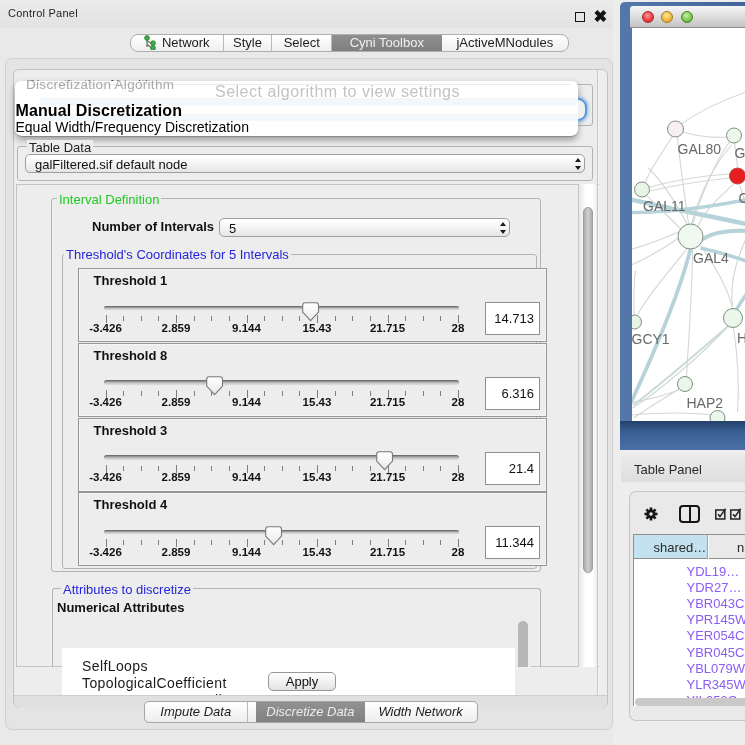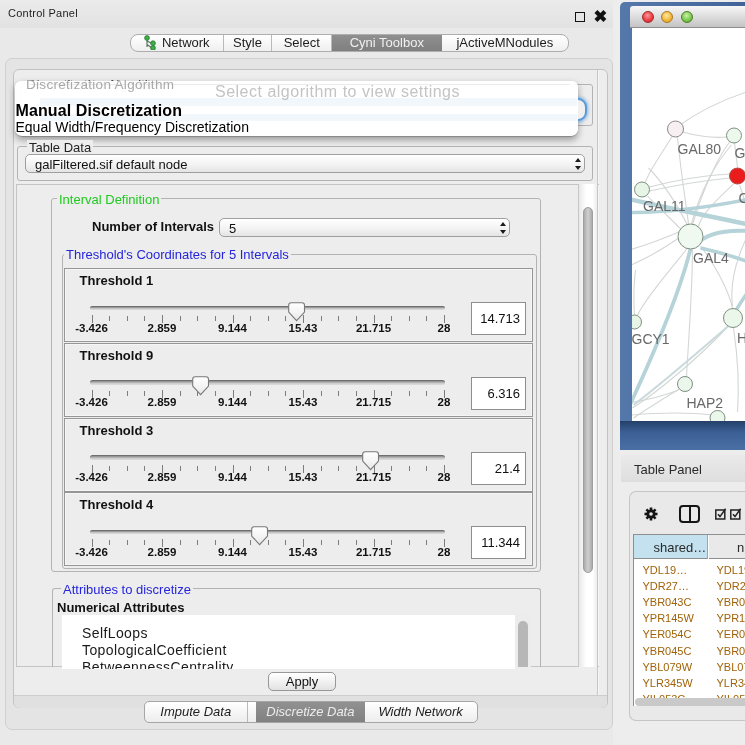--- a/index.html
+++ b/index.html
@@ -32,41 +32,41 @@
   background:linear-gradient(90deg,#ababab,#cfcfcf 50%,#ababab); border:1px solid #9e9e9e; }
 
 .combo { position:absolute; height:19px; border:1px solid #9f9f9f; border-radius:5px;
   background:linear-gradient(#ffffff,#f2f2f2 60%,#e4e4e4); font-size:13px; color:#111; }
 .combo .ctext { position:absolute; left:9px; top:2px; }
 .arrows { position:absolute; width:8px; height:13px; }
 .arrows i { position:absolute; left:0.5px; width:0; height:0; border-left:3.5px solid transparent; border-right:3.5px solid transparent; }
 .arrows .up { top:0.5px; border-bottom:4.5px solid #1a1a1a; }
 .arrows .dn { bottom:0.5px; border-top:4.5px solid #1a1a1a; }
 
-.tbox { position:absolute; left:64px; width:469px; height:74px; border:1px solid #969696;
+.tbox { position:absolute; left:78px; width:469px; height:74px; border:1px solid #969696;
   box-shadow:inset 0 0 0 1px #f5f5f5; background:#ededed; }
 .tbox-title { position:absolute; left:14.5px; top:4px; font-size:13px; font-weight:bold; color:#111; }
 .groove { position:absolute; left:24.5px; width:355px; height:4.5px; border-radius:2.5px;
   background:linear-gradient(#868686,#c9c9c9 55%,#dedede); border-top:1px solid #6f6f6f; }
 .thumb { position:absolute; top:32.5px; }
 .tick { position:absolute; width:1px; background:#7d7d7d; }
 .tick.maj { top:46px; height:8px; }
 .tick.min { top:47px; height:5px; }
 .tlab { position:absolute; top:52.5px; width:70px; text-align:center; font-size:11.5px; font-weight:bold; color:#111; }
 .vfield { position:absolute; left:406px; top:33px; width:55px; height:33px; background:#fff;
   border:1px solid #8e8e8e; font-size:13px; color:#111; text-align:right; line-height:31px; padding-right:5px; }
 
 #popup { left:15px; top:80.5px; width:562.5px; height:56px; background:rgba(255,255,255,0.97);
   border-radius:6px 6px 7px 7px; border-bottom:1.5px solid #8a8a8a;
   box-shadow:0 3px 7px rgba(0,0,0,0.35); }
 .stripe { position:absolute; left:25px; width:537px; height:7.5px; background:rgba(185,208,233,0.18); }
 #popup .it1 { position:absolute; left:0.5px; top:21px; font-size:16px; letter-spacing:0.1px; font-weight:bold; color:#000; }
 #popup .it2 { position:absolute; left:0.5px; top:38px; font-size:14px; color:#000; }
 
-#attrlist { left:62px; top:615px; width:453px; height:54px; background:#fff; overflow:hidden;
+#attrlist { left:62px; top:648px; width:453px; height:54px; background:#fff; overflow:hidden;
   font-size:14px; letter-spacing:0.4px; color:#1a1a1a; }
 #attrlist div { position:absolute; left:20px; }
 #alscroll { left:515px; top:613px; width:16px; height:54px; background:#ececec; }
 #althumb { left:518px; top:621px; width:10px; height:46px; background:#b7b7b7; border-radius:5px 5px 0 0; }
 
 #applystrip { left:14px; top:695px; width:592.5px; height:12.5px; background:#e0e0e0; border-top:1px solid #cdcdcd; border-radius:0 0 6px 6px; }
 #applybtn { left:268px; top:671.5px; width:68px; height:19px; border:1px solid #979797; border-radius:5px;
   background:linear-gradient(#ffffff,#f0f0f0 55%,#e2e2e2); font-size:13px; color:#111; text-align:center; line-height:17px; }
 
 #btabs { left:143.5px; top:700.5px; width:334px; height:22px; display:flex;
@@ -83,21 +83,21 @@
 .light { position:absolute; top:11px; width:12px; height:12px; border-radius:50%; }
 #netcanvas { left:631.5px; top:28px; width:113.5px; height:393px; background:#fff; overflow:hidden; }
 
 #tp-title { left:621px; top:454.5px; width:124px; height:27.5px; background:linear-gradient(#eaeaea,#dedede); }
 #tp-title span { position:absolute; left:13px; top:7px; font-size:13px; color:#2a2a2a; }
 #tp-panel { left:629px; top:491px; width:116px; height:230px; background:#e9e9e9; border:1px solid #c6c6c6; border-radius:7px 0 0 7px; border-right:none; }
 #tbl { left:632.5px; top:533.5px; width:112.5px; height:172.5px; background:#fff; border-left:1px solid #8f8f8f; border-top:1px solid #8f8f8f; overflow:hidden; }
 #th1 { position:absolute; left:0; top:0; width:74.5px; height:24.5px; background:#c3e1ef; border-right:1px solid #98a6ad; border-bottom:1px solid #8f8f8f; }
 #th2 { position:absolute; left:75.5px; top:0; width:37px; height:24.5px; background:#e9e9e9; border-bottom:1px solid #8f8f8f; }
 #th1 span, #th2 span { position:absolute; top:5px; font-size:13px; color:#2a2a2a; }
-.trow { position:absolute; font-size:11px; color:#a16207; white-space:nowrap; }
+.trow { position:absolute; font-size:13px; color:#8b5cf6; white-space:nowrap;margin-left:44px; }
 #hsc { position:absolute; left:1px; top:163px; width:111px; height:8px; }
 #hscthumb { position:absolute; left:0px; top:0px; width:111px; height:8px; background:#c9c9c9; border-radius:4px 0 0 4px; }
 </style></head><body>
 
 <div id="cp-title" class="abs">
     <span>Control Panel</span>
   </div>
 <div id="btn-float" class="abs"></div>
 <div id="btn-close" class="abs">✖</div>
 <div id="tabbar" class="abs">
@@ -190,21 +190,21 @@
 <stop offset="0" stop-color="#ffffff"></stop>
           <stop offset="0.55" stop-color="#f4f4f4"></stop>
           <stop offset="1" stop-color="#e6e6e6"></stop>
         </linearGradient>
       </defs>
 <path d="M 0.7,10 V 3.2 Q 0.7,0.7 3.2,0.7 H 14 Q 16.5,0.7 16.5,3.2 V 10 L 8.6,18.6 Z" fill="url(#thg1)" stroke="#787878" stroke-width="1.1"></path>
     </svg>
 <div class="vfield">14.713</div>
 </div>
 <div class="tbox" style="top:342.75px">
-<div class="tbox-title">Threshold 9</div>
+<div class="tbox-title">Threshold 8</div>
 <div class="groove" style="top:36.5px"></div>
 <span class="tick maj" style="left:26.5px"></span>
 <span class="tick min" style="left:44.1px"></span>
 <span class="tick min" style="left:61.8px"></span>
 <span class="tick min" style="left:79.4px"></span>
 <span class="tick maj" style="left:97.0px"></span>
 <span class="tick min" style="left:114.6px"></span>
 <span class="tick min" style="left:132.2px"></span>
 <span class="tick min" style="left:149.9px"></span>
 <span class="tick maj" style="left:167.5px"></span>

